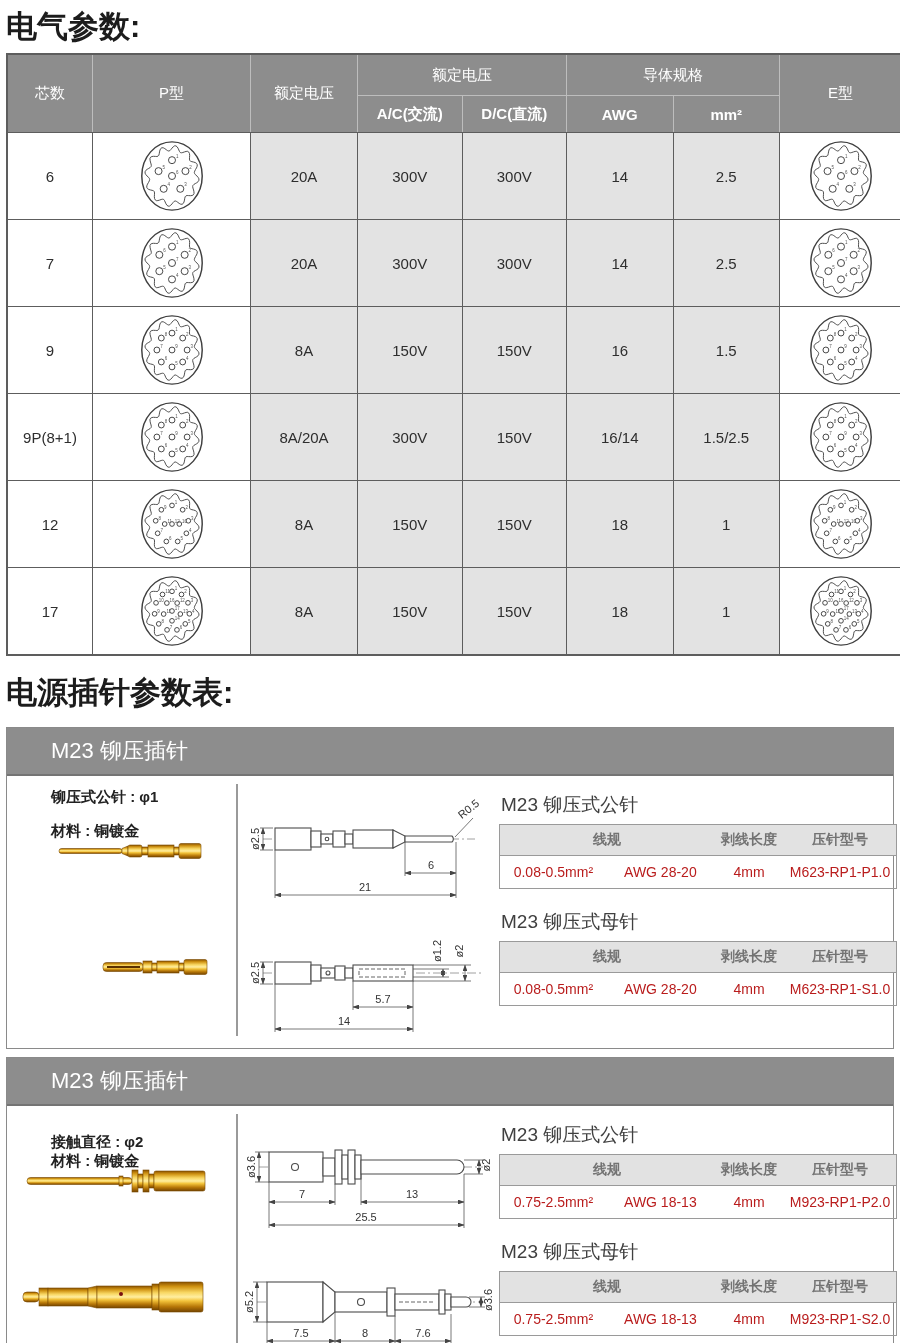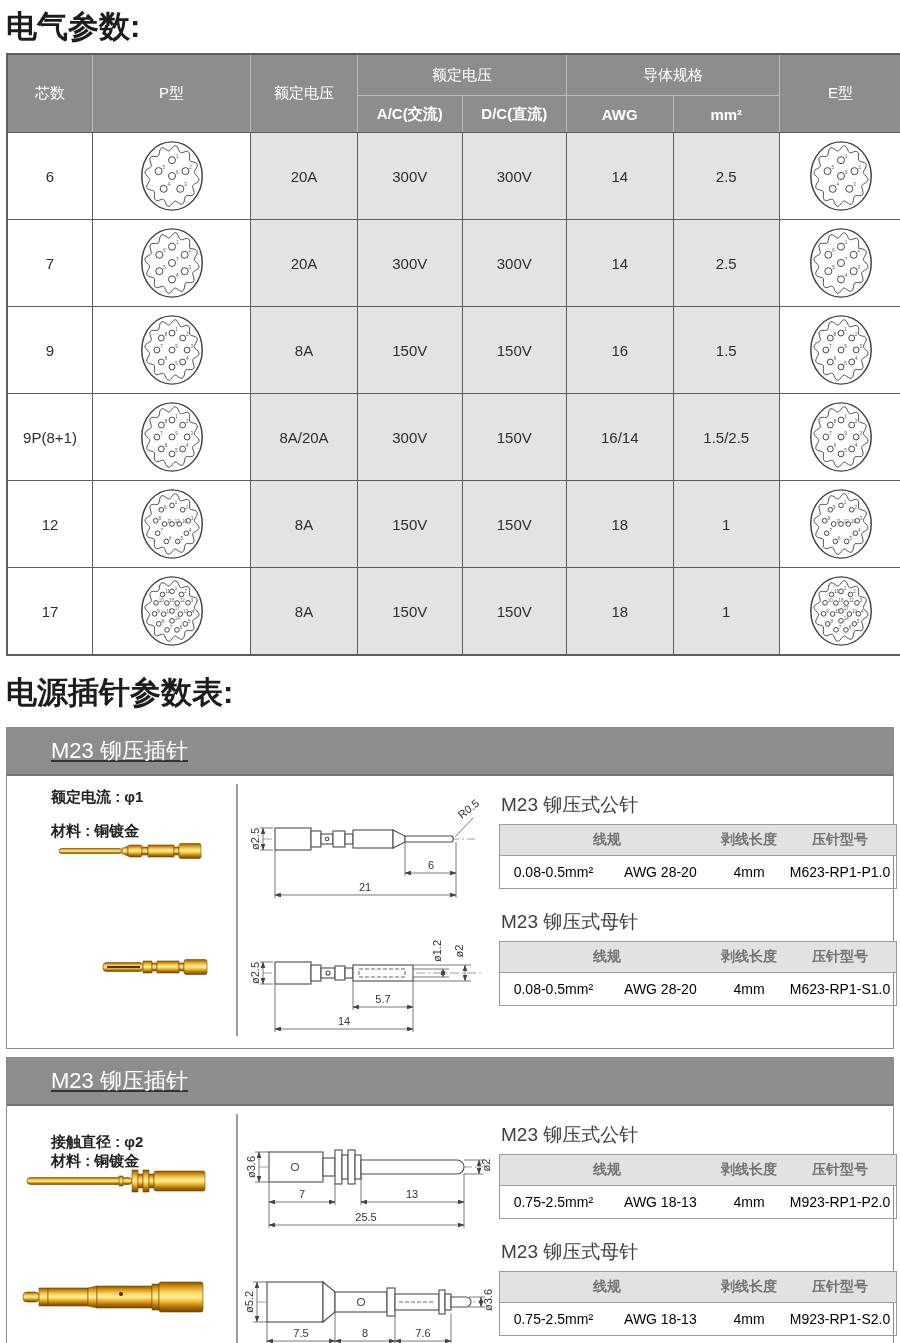--- a/index.html
+++ b/index.html
@@ -12,33 +12,33 @@
   table.elec th{background:#8d8d8d;color:#fff;font-weight:400;font-size:15px;border:1px solid #bdbdbd;border-bottom-color:#5d5d5d;padding:0;}
   table.elec th.span-light{border-bottom-color:#bdbdbd;}
   table.elec tr.h1 th{height:40px;}
   table.elec tr.h2 th{height:36px;font-weight:bold;}
   table.elec td{border:1px solid #5d5d5d;font-size:15px;text-align:center;vertical-align:middle;height:86px;padding:0;color:#2e2e2e;}
   table.elec td.gray{background:#e3e3e3;}
   table.elec td.conn{background:#fff;}
   .connwrap{display:flex;align-items:center;justify-content:center;}
 
   
-  .section{width:886px;margin:8px 0 0 6px;border:1px solid #8a8a8a;background:#fff;text-decoration:underline;}
+  .section{width:886px;margin:8px 0 0 6px;border:1px solid #8a8a8a;background:#fff;}
   .sec-header{height:46px;background:#8d8d8d;border-bottom:2px solid #747474;color:#fff;font-size:22px;line-height:46px;padding-left:44px;}
   .sec-body{position:relative;height:272px;}
   .sec-div{position:absolute;left:229px;top:8px;bottom:12px;width:2px;background:#9a9a9a;}
   .lbl{position:absolute;left:44px;font-size:15px;font-weight:700;color:#222;}
   .pin-photo{position:absolute;}
   .sec-mid{position:absolute;left:238px;top:0;width:248px;}
   .sec-right{position:absolute;left:492px;top:0;width:396px;}
   .tbl-title{font-size:19px;color:#404040;margin:16px 0 6px 2px;}
   .tbl-title.second{margin-top:20px;}
   table.pin{border-collapse:collapse;width:396px;border:1px solid #9a9a9a;table-layout:fixed;}
   table.pin th{background:#e2e2e2;font-size:14px;font-weight:700;color:#737373;height:30px;border-bottom:1px solid #9a9a9a;padding:0;}
-  table.pin td{font-size:14px;text-align:center;height:32px;color:#000000;padding:0;}
+  table.pin td{font-size:14px;text-align:center;height:32px;color:#b91c1c;padding:0;}
 
   
   svg.tech{display:block;}
   svg.tech .o{fill:#fff;stroke:#4c4c4c;stroke-width:1.1;}
   svg.tech .cl{stroke:#888;stroke-width:0.8;stroke-dasharray:9 3 2 3;fill:none;}
   svg.tech .dl{stroke:#555;stroke-width:0.8;fill:none;}
   svg.tech .dash{stroke:#555;stroke-width:0.9;stroke-dasharray:4 2;fill:none;}
   svg.tech text{font-size:11px;fill:#333;}
   .goldline{stroke:#7a4a00;stroke-width:0.6;}
 </style>
@@ -466,21 +466,21 @@
         </td>
   </tr>
 </tbody>
   </table>
 
 <div class="page-title second">电源插针参数表:</div>
 
 <div class="section">
   <div class="sec-header">M23 铆压插针</div>
   <div class="sec-body">
-    <div class="lbl" style="top:12px">额定电流 : φ1</div>
+    <div class="lbl" style="top:12px">铆压式公针 : φ1</div>
     <div class="lbl" style="top:46px">材料 : 铜镀金</div>
 
     <svg class="pin-photo" style="top:62px;left:46px" width="152" height="26" viewBox="0 0 152 26">
       <rect x="6" y="10.5" width="63" height="5" rx="2.5" fill="url(#gold)" class="goldline"></rect>
       <path d="M69,10.5 L75,8 L75,18 L69,15.5 z" fill="url(#gold)" class="goldline"></path>
       <rect x="75" y="7" width="14" height="12" rx="2" fill="url(#gold)" class="goldline"></rect>
       <rect x="89" y="9" width="6" height="8" fill="url(#gold)" class="goldline"></rect>
       <rect x="95" y="7" width="26" height="12" fill="url(#gold)" class="goldline"></rect>
       <rect x="121" y="9" width="5" height="8" fill="url(#gold)" class="goldline"></rect>
       <rect x="126" y="5.5" width="22" height="15" rx="2" fill="url(#gold)" class="goldline"></rect>

